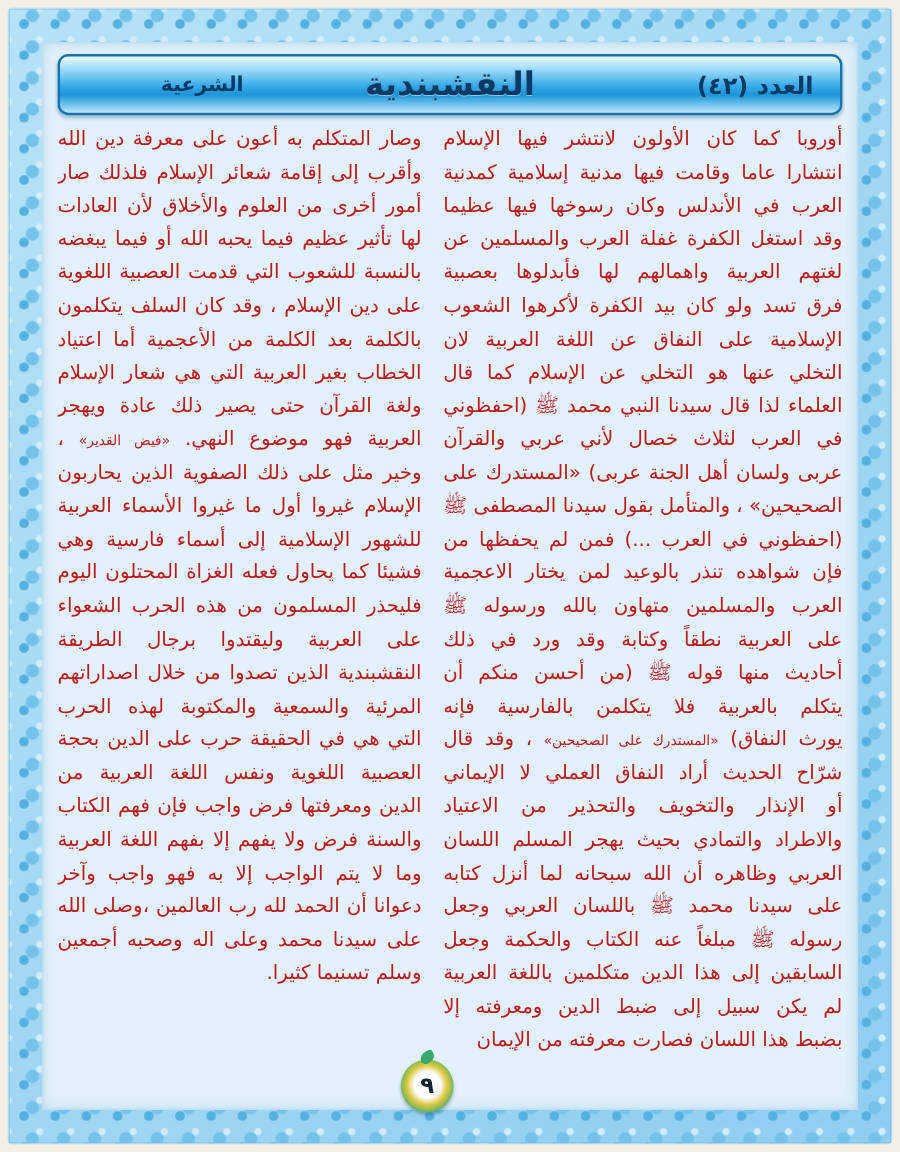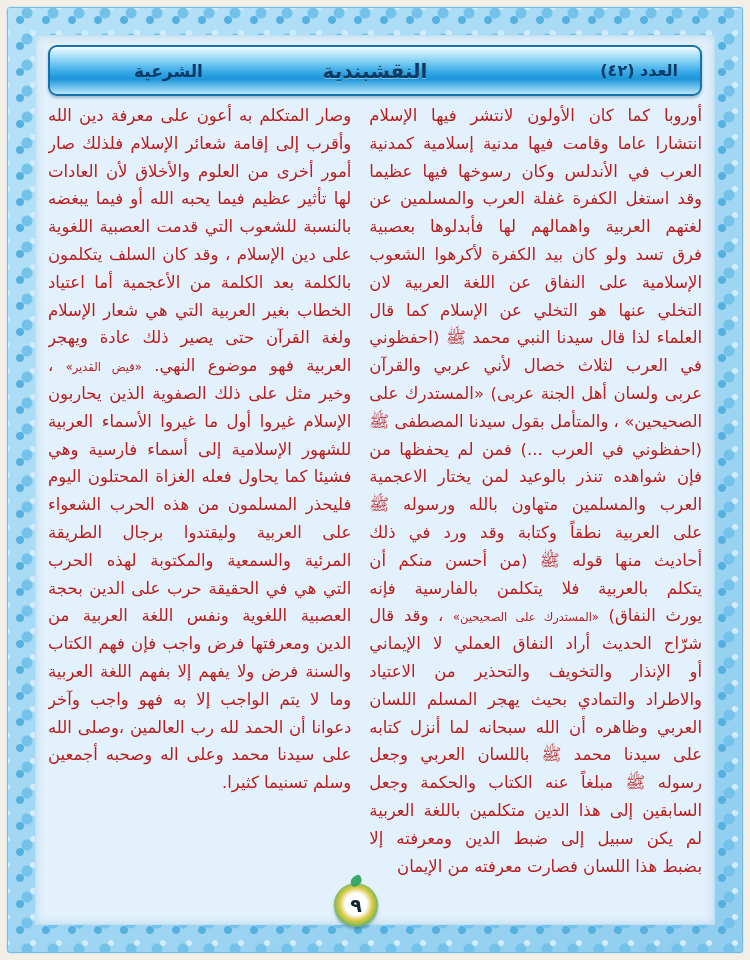--- a/index.html
+++ b/index.html
@@ -30,23 +30,23 @@
   }
   
   .header-bar{
     position:absolute;top:9px;left:12px;right:12px;height:47px;
     border-radius:9px;border:2px solid #1472ae;
     background:linear-gradient(#f0fbff 0%,#a6e0f9 20%,#39abe8 52%,#1d95d8 68%,#7cc9f1 88%,#bfe7fa 100%);
     box-shadow:0 2px 3px rgba(20,80,120,.35), inset 0 1px 0 rgba(255,255,255,.8);
     display:grid;grid-template-columns:1fr auto 1fr;align-items:center;
     color:#0a3a66;
   }
-  .header-issue{justify-self:start;padding-right:22px;font-size:16px;font-weight:bold;}
+  .header-issue{justify-self:start;padding-right:22px;font-size:20px;font-weight:bold;}
   .header-title{
-    justify-self:center;font-size:20px;font-weight:bold;letter-spacing:1px;
+    justify-self:center;font-size:27px;font-weight:bold;letter-spacing:1px;
     text-shadow:0 1px 0 rgba(255,255,255,.45), 0 0 2px rgba(10,50,90,.25);
   }
   .header-section{justify-self:end;padding-left:84px;font-size:17px;font-weight:bold;}
   
   .columns{
     position:absolute;top:66px;bottom:10px;left:8px;right:8px;
     display:flex;gap:18px;padding:0 4px;
   }
   .col{flex:1 1 0;color:#b91c1c;font-size:16.5px;}
   .line{
@@ -123,20 +123,21 @@
           <div class="line">بالكلمة بعد الكلمة من الأعجمية أما اعتياد</div>
           <div class="line">الخطاب بغير العربية التي هي شعار الإسلام</div>
           <div class="line">ولغة القرآن حتى يصير ذلك عادة ويهجر</div>
           <div class="line">العربية فهو موضوع النهي. <span class="cite">«فيض القدير»</span> ،</div>
           <div class="line">وخير مثل على ذلك الصفوية الذين يحاربون</div>
           <div class="line">الإسلام غيروا أول ما غيروا الأسماء العربية</div>
           <div class="line">للشهور الإسلامية إلى أسماء فارسية وهي</div>
           <div class="line">فشيئا كما يحاول فعله الغزاة المحتلون اليوم</div>
           <div class="line">فليحذر المسلمون من هذه الحرب الشعواء</div>
           <div class="line">على العربية وليقتدوا برجال الطريقة</div>
+          <div class="line">النقشبندية الذين تصدوا من خلال اصداراتهم</div>
           <div class="line">المرئية والسمعية والمكتوبة لهذه الحرب</div>
           <div class="line">التي هي في الحقيقة حرب على الدين بحجة</div>
           <div class="line">العصبية اللغوية ونفس اللغة العربية من</div>
           <div class="line">الدين ومعرفتها فرض واجب فإن فهم الكتاب</div>
           <div class="line">والسنة فرض ولا يفهم إلا بفهم اللغة العربية</div>
           <div class="line">وما لا يتم الواجب إلا به فهو واجب وآخر</div>
           <div class="line">دعوانا أن الحمد لله رب العالمين ،وصلى الله</div>
           <div class="line">على سيدنا محمد وعلى اله وصحبه أجمعين</div>
           <div class="line">وسلم تسنيما كثيرا.</div>
         </div>

